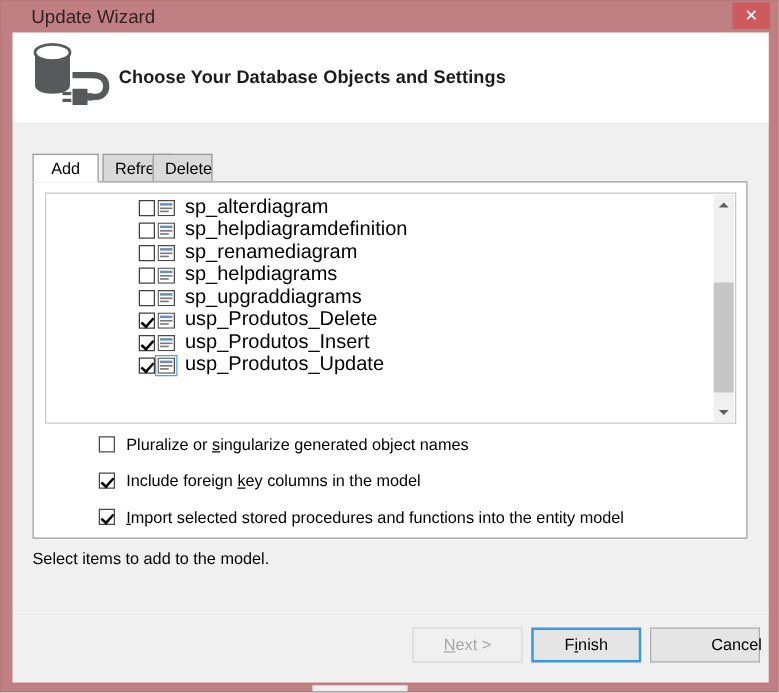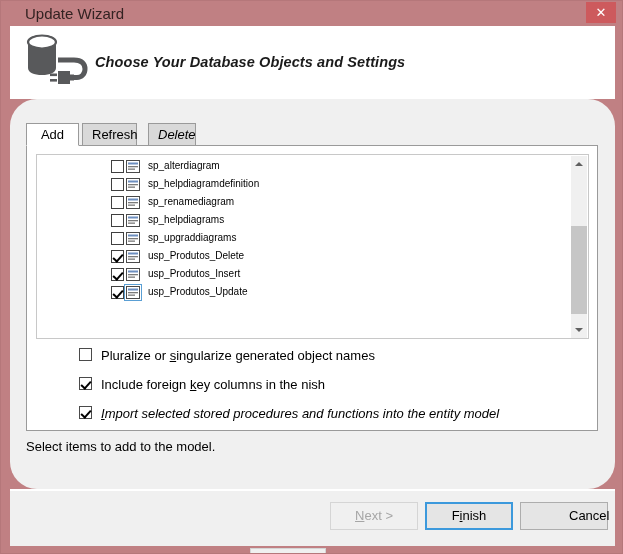--- a/index.html
+++ b/index.html
@@ -67,21 +67,20 @@
 
   
   #header {
     position: absolute;
     left: 9px;
     top: 25px;
     width: 605px;
     height: 73px;
     background: #ffffff;
     box-sizing: border-box;
-    font-style: italic;
   }
   #db-icon {
     position: absolute;
     left: 12px;
     top: 4px;
     width: 72px;
     height: 64px;
   }
   #header-title {
     position: absolute;
@@ -96,21 +95,20 @@
   }
 
   
   #body-area {
     position: absolute;
     left: 9px;
     top: 98px;
     width: 605px;
     height: 390px;
     background: #f0f0f0;
-    border-radius: 27px;
   }
 
   
   #tabstrip {
     position: absolute;
     left: 16px;
     top: 24px;
     height: 23px;
   }
   .tab {
@@ -207,21 +205,21 @@
     position: absolute;
     left: 0; top: 0;
     width: 14px; height: 13px;
   }
   .lb-focus {
     outline: 1px solid #5a9fd4;
     outline-offset: 1px;
   }
   .lb-label {
     margin-left: 8px;
-    font-size: 10px;
+    font-size: 16px;
     color: #000000;
     white-space: nowrap;
     line-height: 18px;
   }
 
   
   #scrollbar {
     position: absolute;
     right: 1px;
     top: 1px;
@@ -257,21 +255,21 @@
     height: 88px;
     background: #c6c6c6;
     cursor: pointer;
   }
 
   
   .option-row {
     position: absolute;
     left: 20px;
     display: flex;
-    align-items: flex-start;
+    align-items: center;
     cursor: pointer;
     padding-left: 32px;
   }
   .opt-check {
     width: 13px;
     height: 13px;
     box-sizing: border-box;
     border: 1px solid #4a4a4a;
     background: #ffffff;
     position: relative;
@@ -378,21 +376,21 @@
       </svg>
     </div>
     <div id="header-title">Choose Your Database Objects and Settings</div>
   </div>
 
   <div id="body-area">
 
     <div id="tabstrip">
       <div class="tab active" id="tab-0" style="left:0;width:53px;">Add</div>
       <div class="tab inactive" id="tab-1" style="left:56px;width:55px;">Refresh</div>
-      <div class="tab inactive" id="tab-2" style="left:122px;width:48px;font-style:italic;">Delete</div>
+      <div class="tab inactive" id="tab-2" style="left:96px;width:48px;">Delete</div>
     </div>
 
     <div id="content-panel">
 
       <div id="listbox">
         <div id="list-items">
 
           <div class="list-row">
             <span class="lb-check"></span>
             <span class="lb-icon">
@@ -512,24 +510,24 @@
         </div>
       </div>
 
       <div class="option-row" style="top:202px;">
         <span class="opt-check"></span>
         <span class="opt-label"><span>Pluralize or </span><span class="acc">s</span><span>ingularize generated object names</span></span>
       </div>
 
       <div class="option-row" style="top:231px;">
         <span class="opt-check checked"></span>
-        <span class="opt-label"><span>Include foreign </span><span class="acc">k</span><span>ey columns in the nish</span></span>
+        <span class="opt-label"><span>Include foreign </span><span class="acc">k</span><span>ey columns in the model</span></span>
       </div>
 
-      <div class="option-row" style="top:260px;font-style:italic;">
+      <div class="option-row" style="top:260px;">
         <span class="opt-check checked"></span>
         <span class="opt-label"><span></span><span class="acc">I</span><span>mport selected stored procedures and functions into the entity model</span></span>
       </div>
 
     </div>
 
     <div id="status-text">Select items to add to the model.</div>
 
   </div>
 

